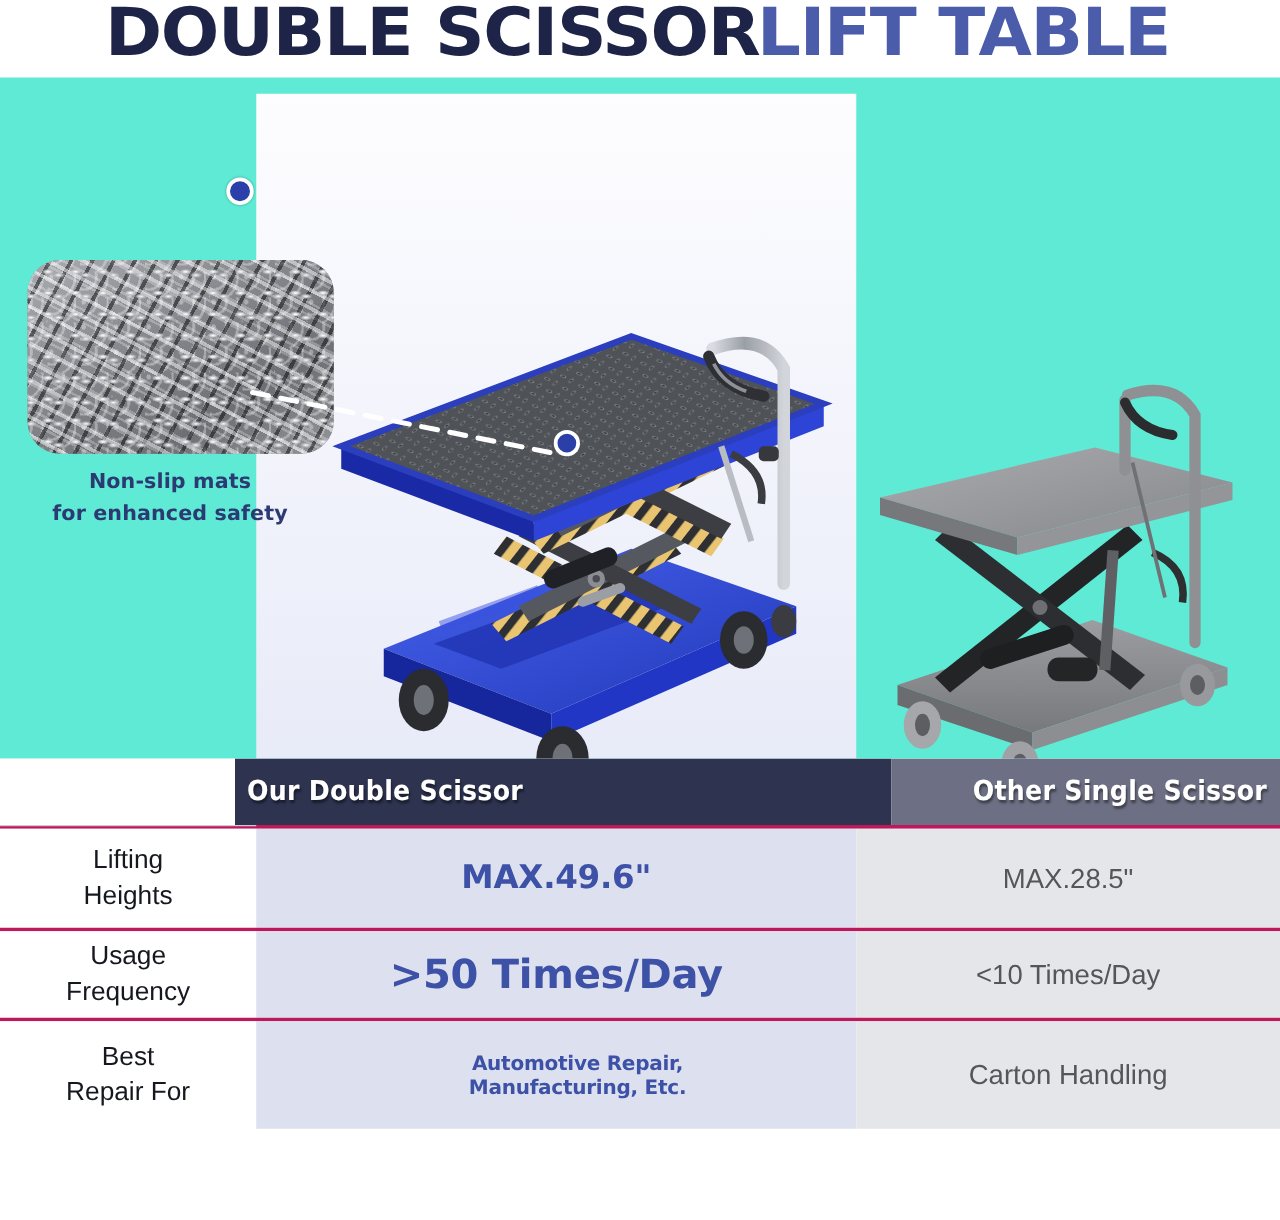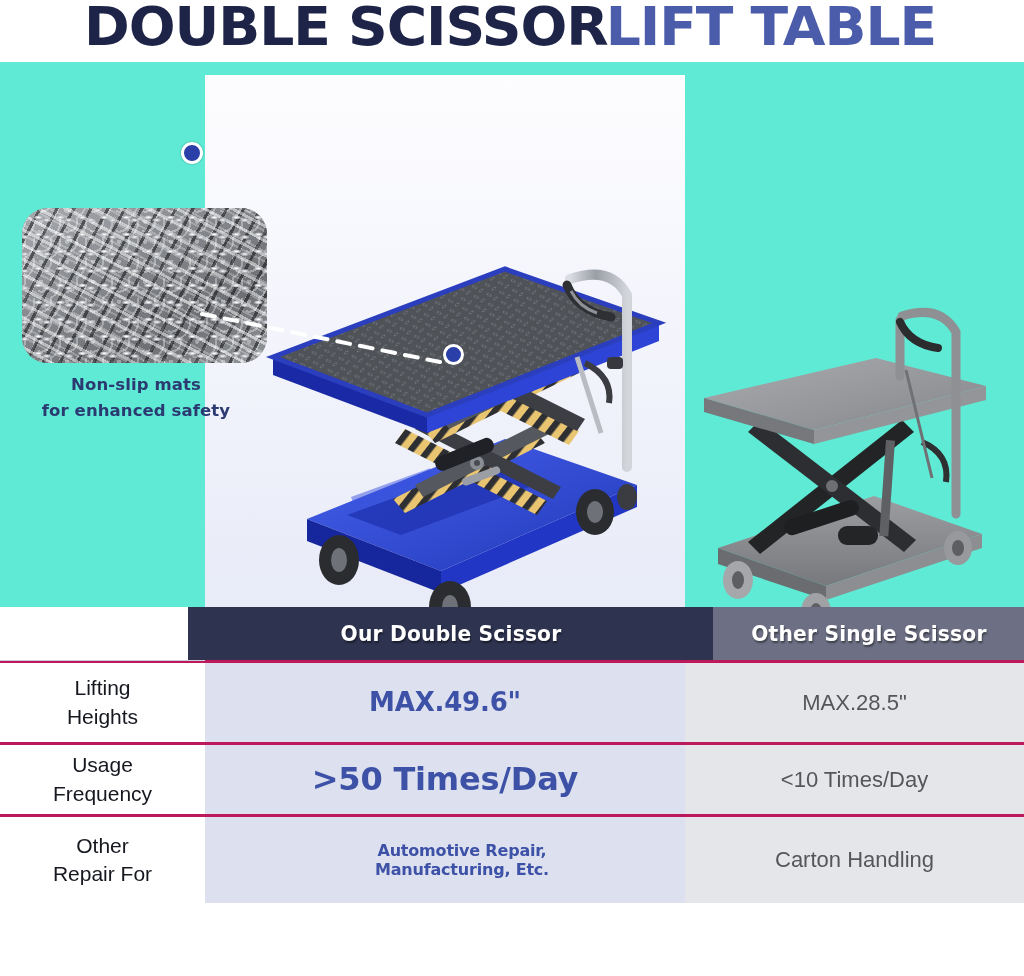--- a/index.html
+++ b/index.html
@@ -86,25 +86,25 @@
 
   
   .table{
     position:absolute; left:0; top:607px; width:1024px; height:369px;
     background:#ffffff;
   }
   .thead{ display:flex; height:53px; }
   .th-spacer{ width:205px; background:#ffffff; }
   .th-ours{
     width:572px; background:#2e3350; display:flex;
-    align-items:center; justify-content:center;
+    align-items:center; 
   }
   .th-other{
     width:339px; background:#6d7084; display:flex;
-    align-items:center; justify-content:center;
+    align-items:center; justify-content:flex-end;
   }
   .th-text{
     font-family:"DejaVu Sans", sans-serif;
     font-weight:700; font-size:22px; color:#ffffff;
     letter-spacing:.2px; transform:scaleX(.92);
     text-shadow:1px 2px 2px rgba(0,0,0,.45);
     white-space:nowrap;
   }
 
   .trow{ display:flex; border-top:3px solid #be185d; }
@@ -357,21 +357,21 @@
           <div>Frequency</div>
         </div>
       </div>
       <div class="cell-ours">&gt;50 Times/Day</div>
       <div class="cell-other">&lt;10 Times/Day</div>
     </div>
 
     <div class="trow r3">
       <div class="cell-label">
         <div>
-          <div>Other</div>
+          <div>Best</div>
           <div>Repair For</div>
         </div>
       </div>
       <div class="cell-ours">
         <div>
           <div>Automotive Repair,</div>
           <div>Manufacturing, Etc.</div>
         </div>
       </div>
       <div class="cell-other">Carton Handling</div>

